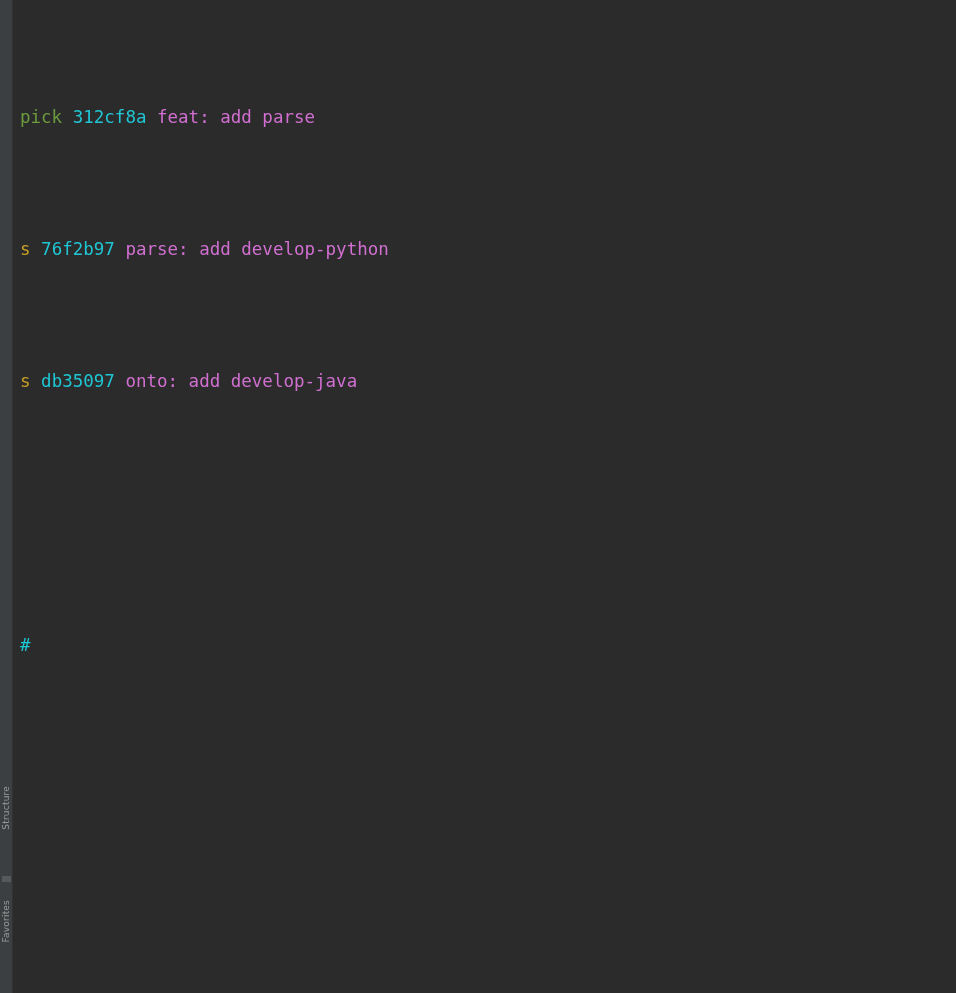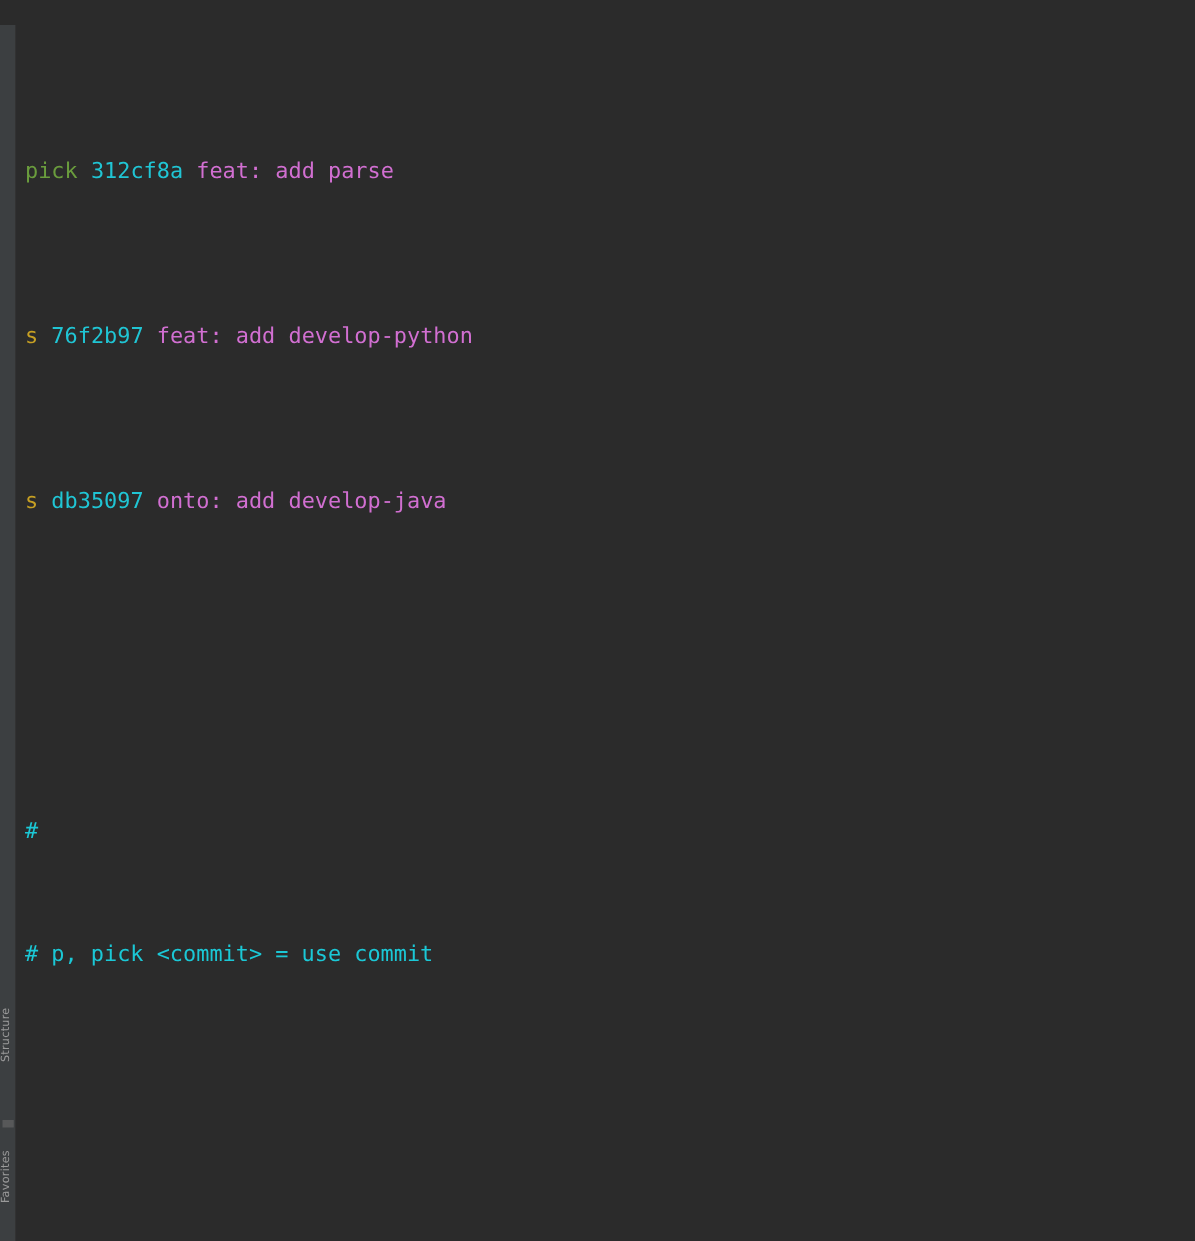--- a/index.html
+++ b/index.html
@@ -13,21 +13,20 @@
     overflow: hidden;
     font-family: "DejaVu Sans Mono", monospace;
   }
   #app {
     position: relative;
     width: 956px;
     height: 794px;
     background: #2b2b2b;
     display: flex;
     flex-direction: row;
-    margin-top: 20px;
   }
 
   
   #tool-strip {
     width: 13px;
     min-width: 13px;
     height: 993px;
     background: #3c3f41;
     border-right: 1px solid #323232;
     position: relative;
@@ -97,28 +96,27 @@
     <div class="strip-label structure">Structure</div>
     <div class="strip-divider"></div>
     <div class="strip-label favorites">Favorites</div>
   </div>
 
   <div id="editor">
     <div id="code">
 
       <div class="line"><span class="tok-pick">pick</span><span> </span><span class="tok-hash">312cf8a</span><span> </span><span class="tok-msg">feat: add parse</span></div>
 
-      <div class="line"><span class="tok-squash">s</span><span> </span><span class="tok-hash">76f2b97</span><span> </span><span class="tok-msg">feat: add develop-python</span></div>
+      <div class="line"><span class="tok-squash">s</span><span> </span><span class="tok-hash">76f2b97</span><span> </span><span class="tok-msg">parse: add develop-python</span></div>
 
       <div class="line"><span class="tok-squash">s</span><span> </span><span class="tok-hash">db35097</span><span> </span><span class="tok-msg">onto: add develop-java</span></div>
 
       <div class="line"></div>
 
       <div class="line tok-comment">#</div>
-      <div class="line tok-comment"># p, pick &lt;commit&gt; = use commit</div>
       
       
       
       
       
       
       
       
       
       

